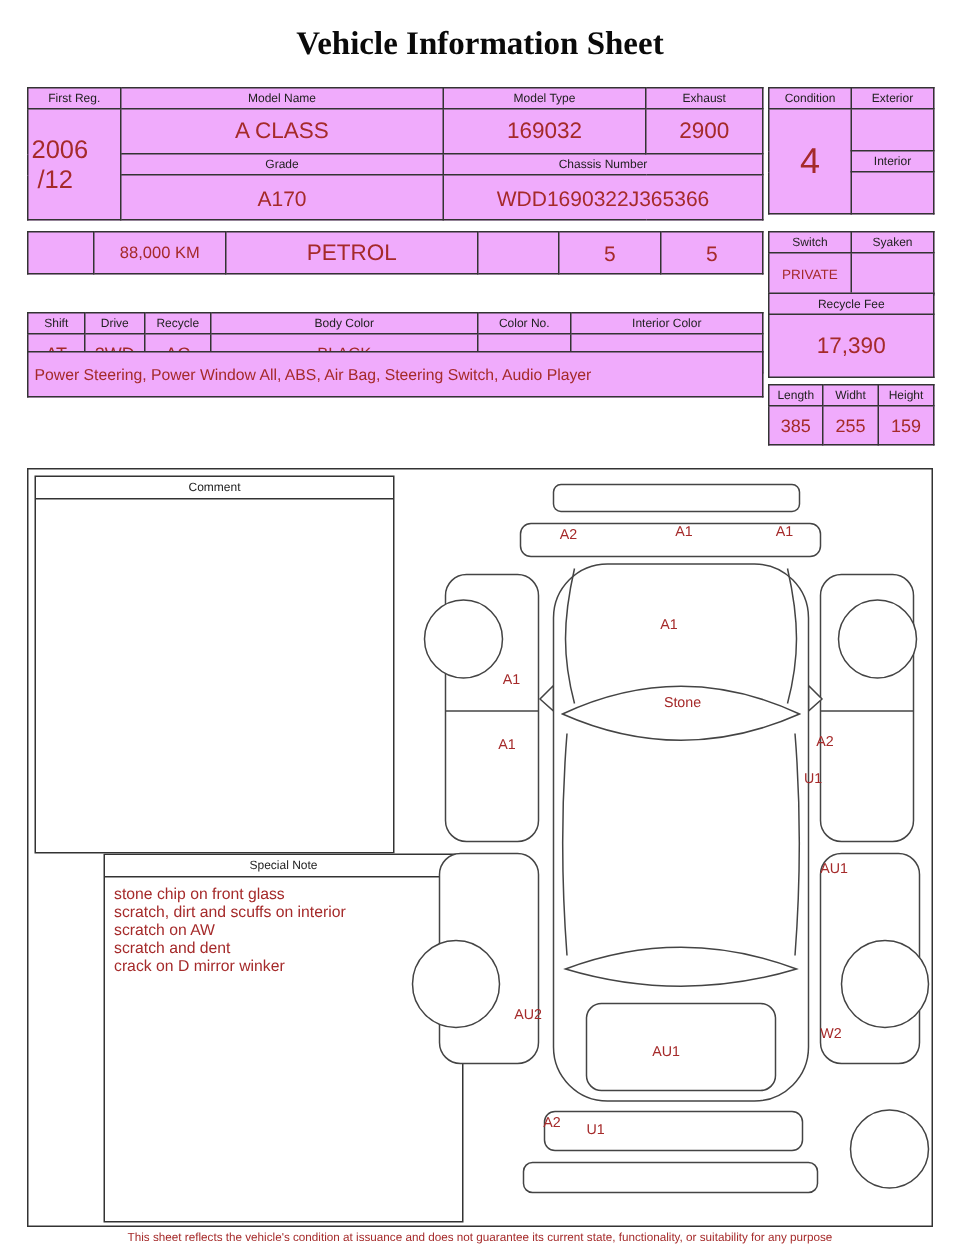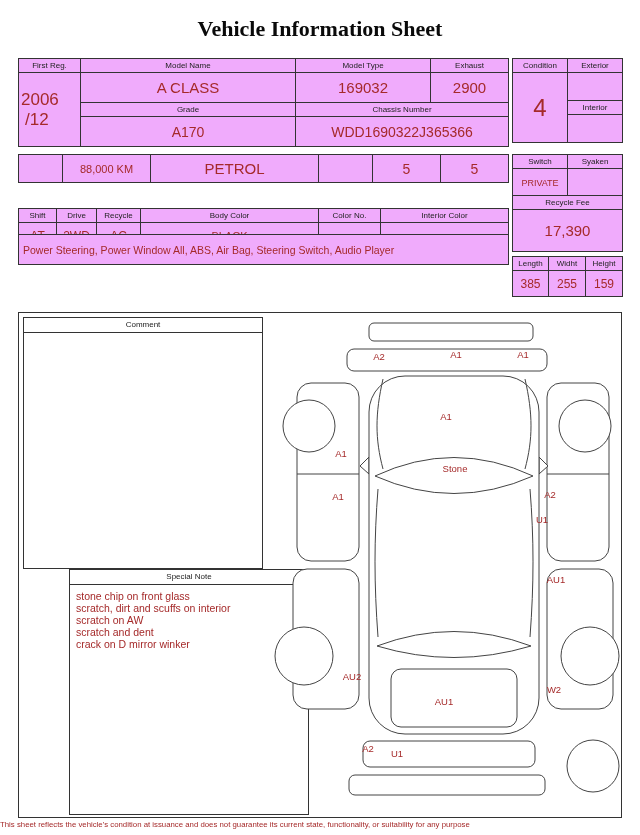--- a/index.html
+++ b/index.html
@@ -21,21 +21,21 @@
   .box-hdr { height:15px; border-bottom:1px solid var(--line); font-size:8px;
              text-align:center; line-height:14px; color:#222; }
   .sn-lines { padding:5px 6px; }
   .sn-line { color:var(--red); font-size:10.5px; line-height:12px; }
 
   .diagram { position:absolute; left:252px; top:6px; width:352px; height:494px; }
   .diagram svg { position:absolute; left:0; top:0; }
   .mark { position:absolute; transform:translate(-50%,-50%); color:var(--red);
           font-size:9.5px; line-height:10px; background:transparent; }
 
-  .footer { position:absolute; top:820px; left:0; width:100%; text-align:left;
+  .footer { position:absolute; top:820px; left:0; width:100%; text-align:center;
             color:var(--red); font-size:7.8px; }
 </style>
 </head>
 <body>
 
 <div class="page">
 
   <div class="title">Vehicle Information Sheet</div>
 
   <table class="grid" style="left:18px; top:58px; width:490px;">

